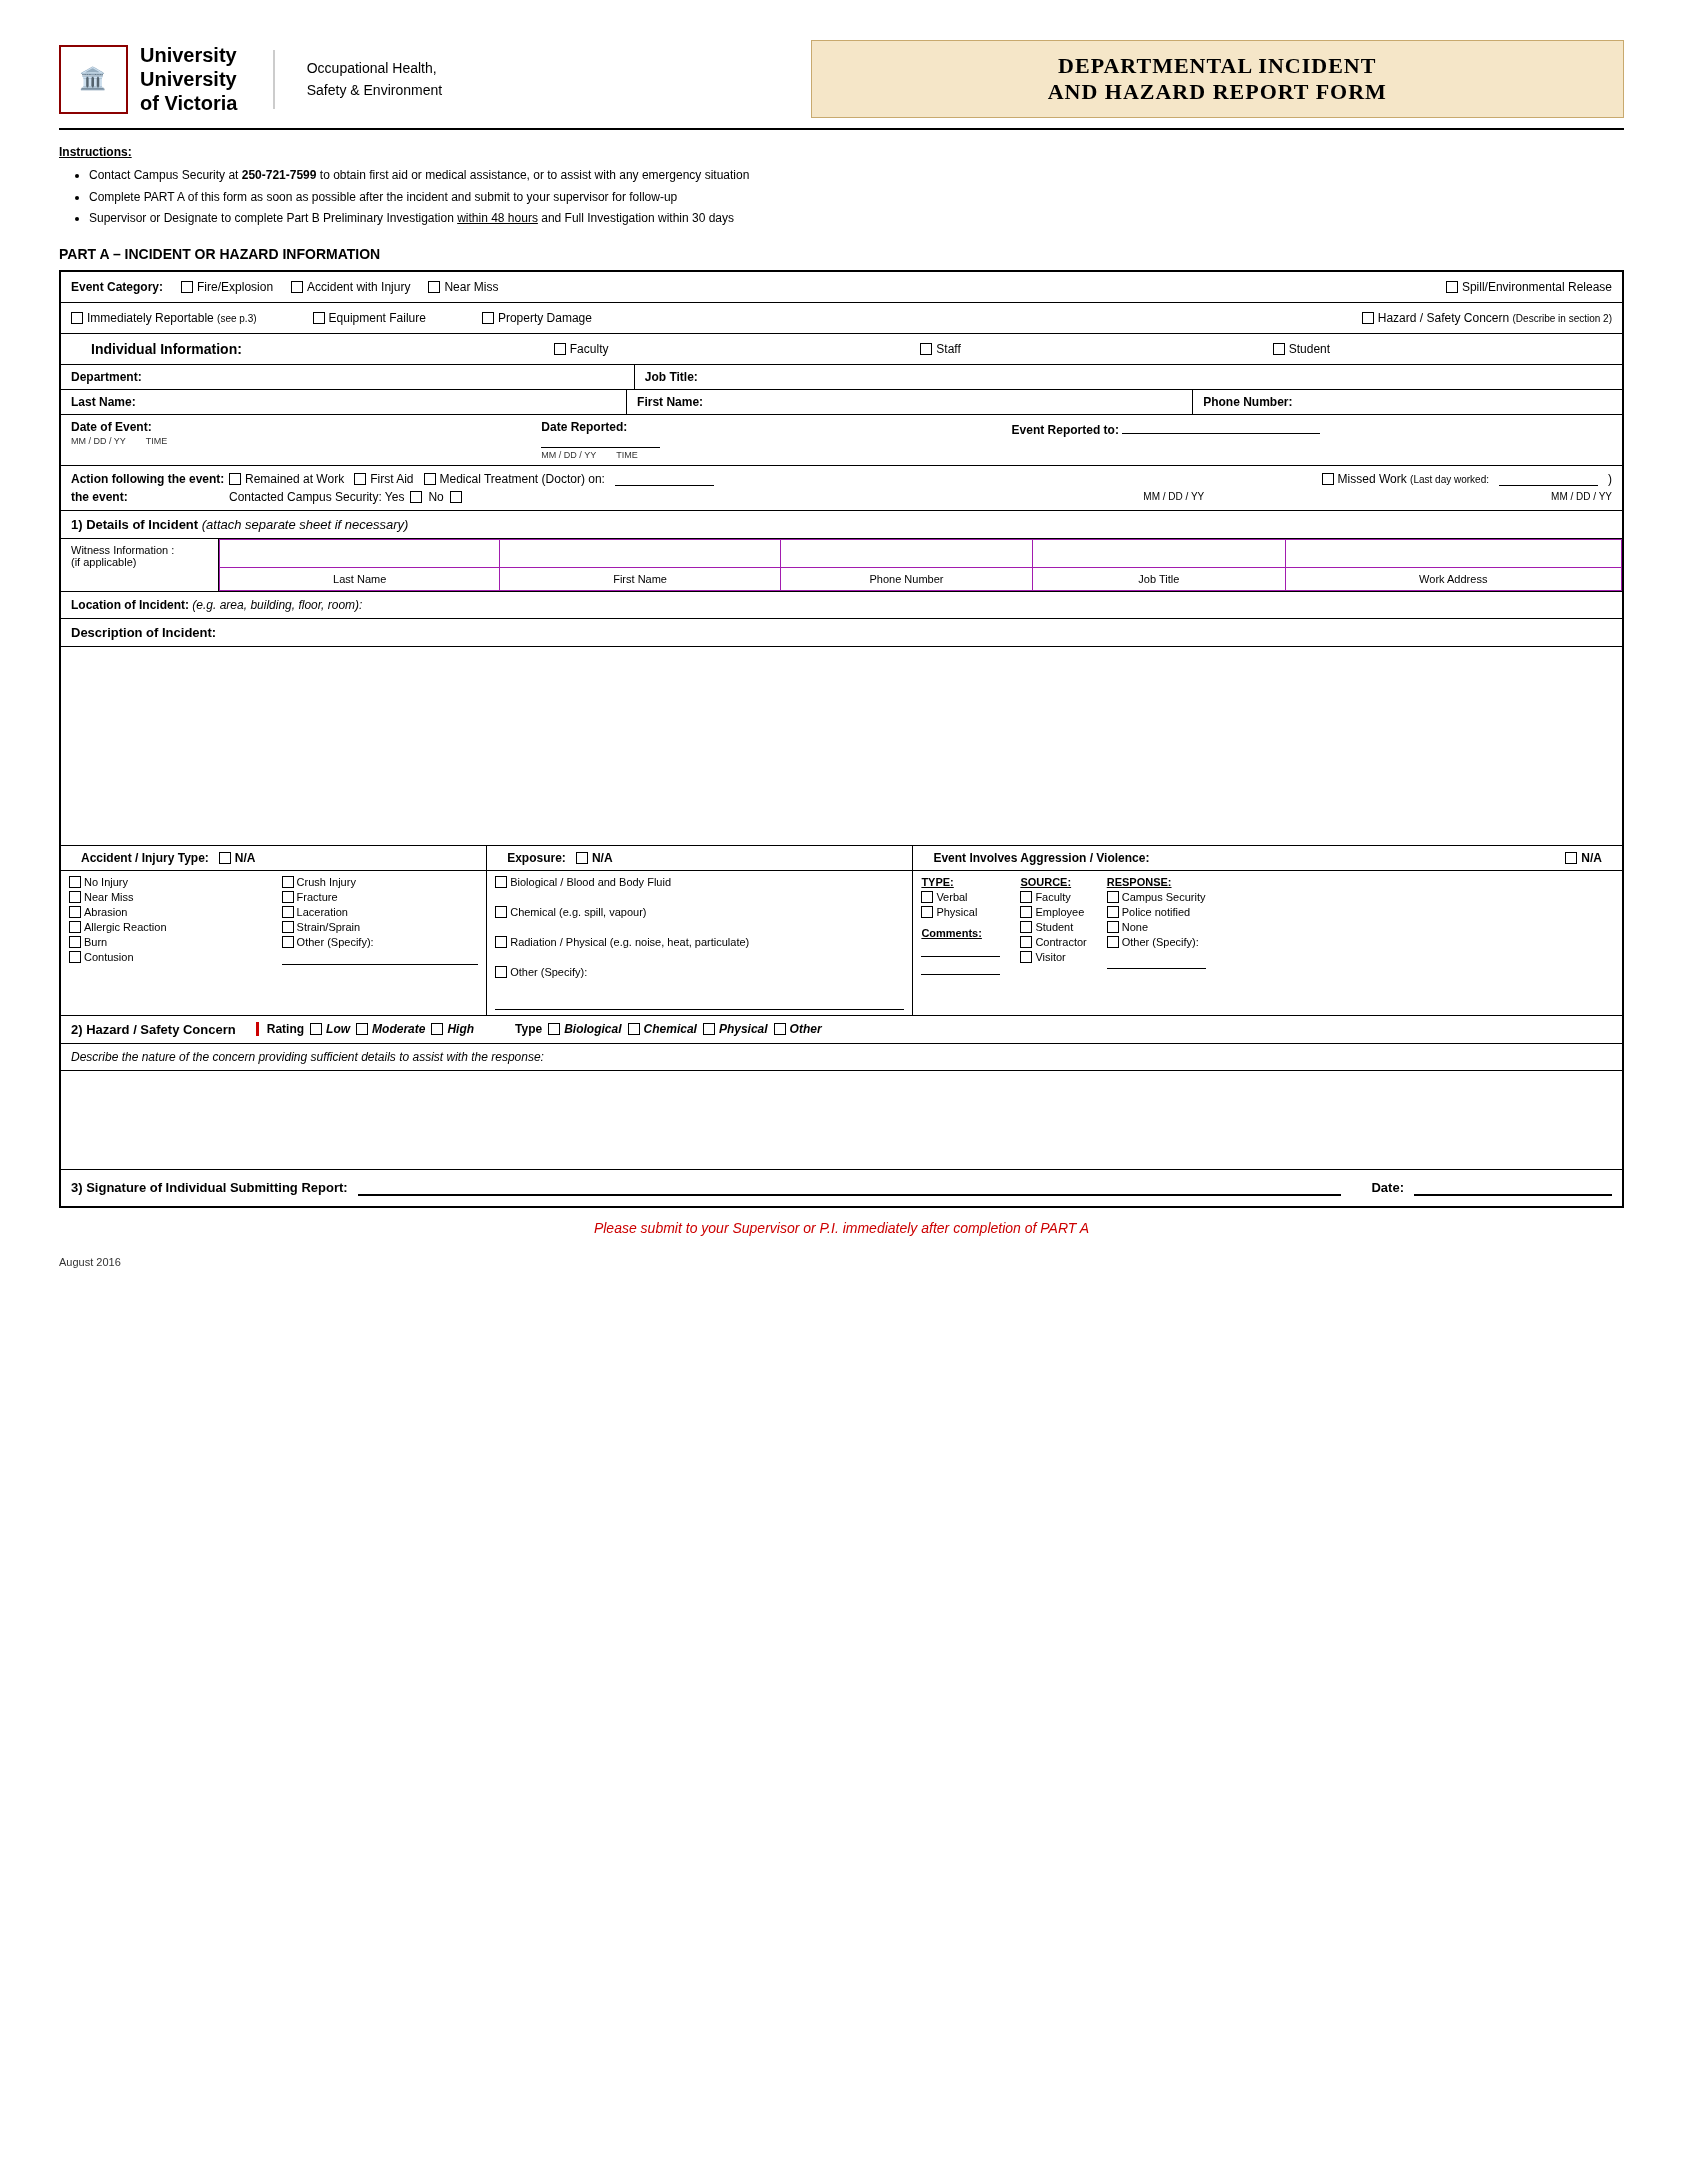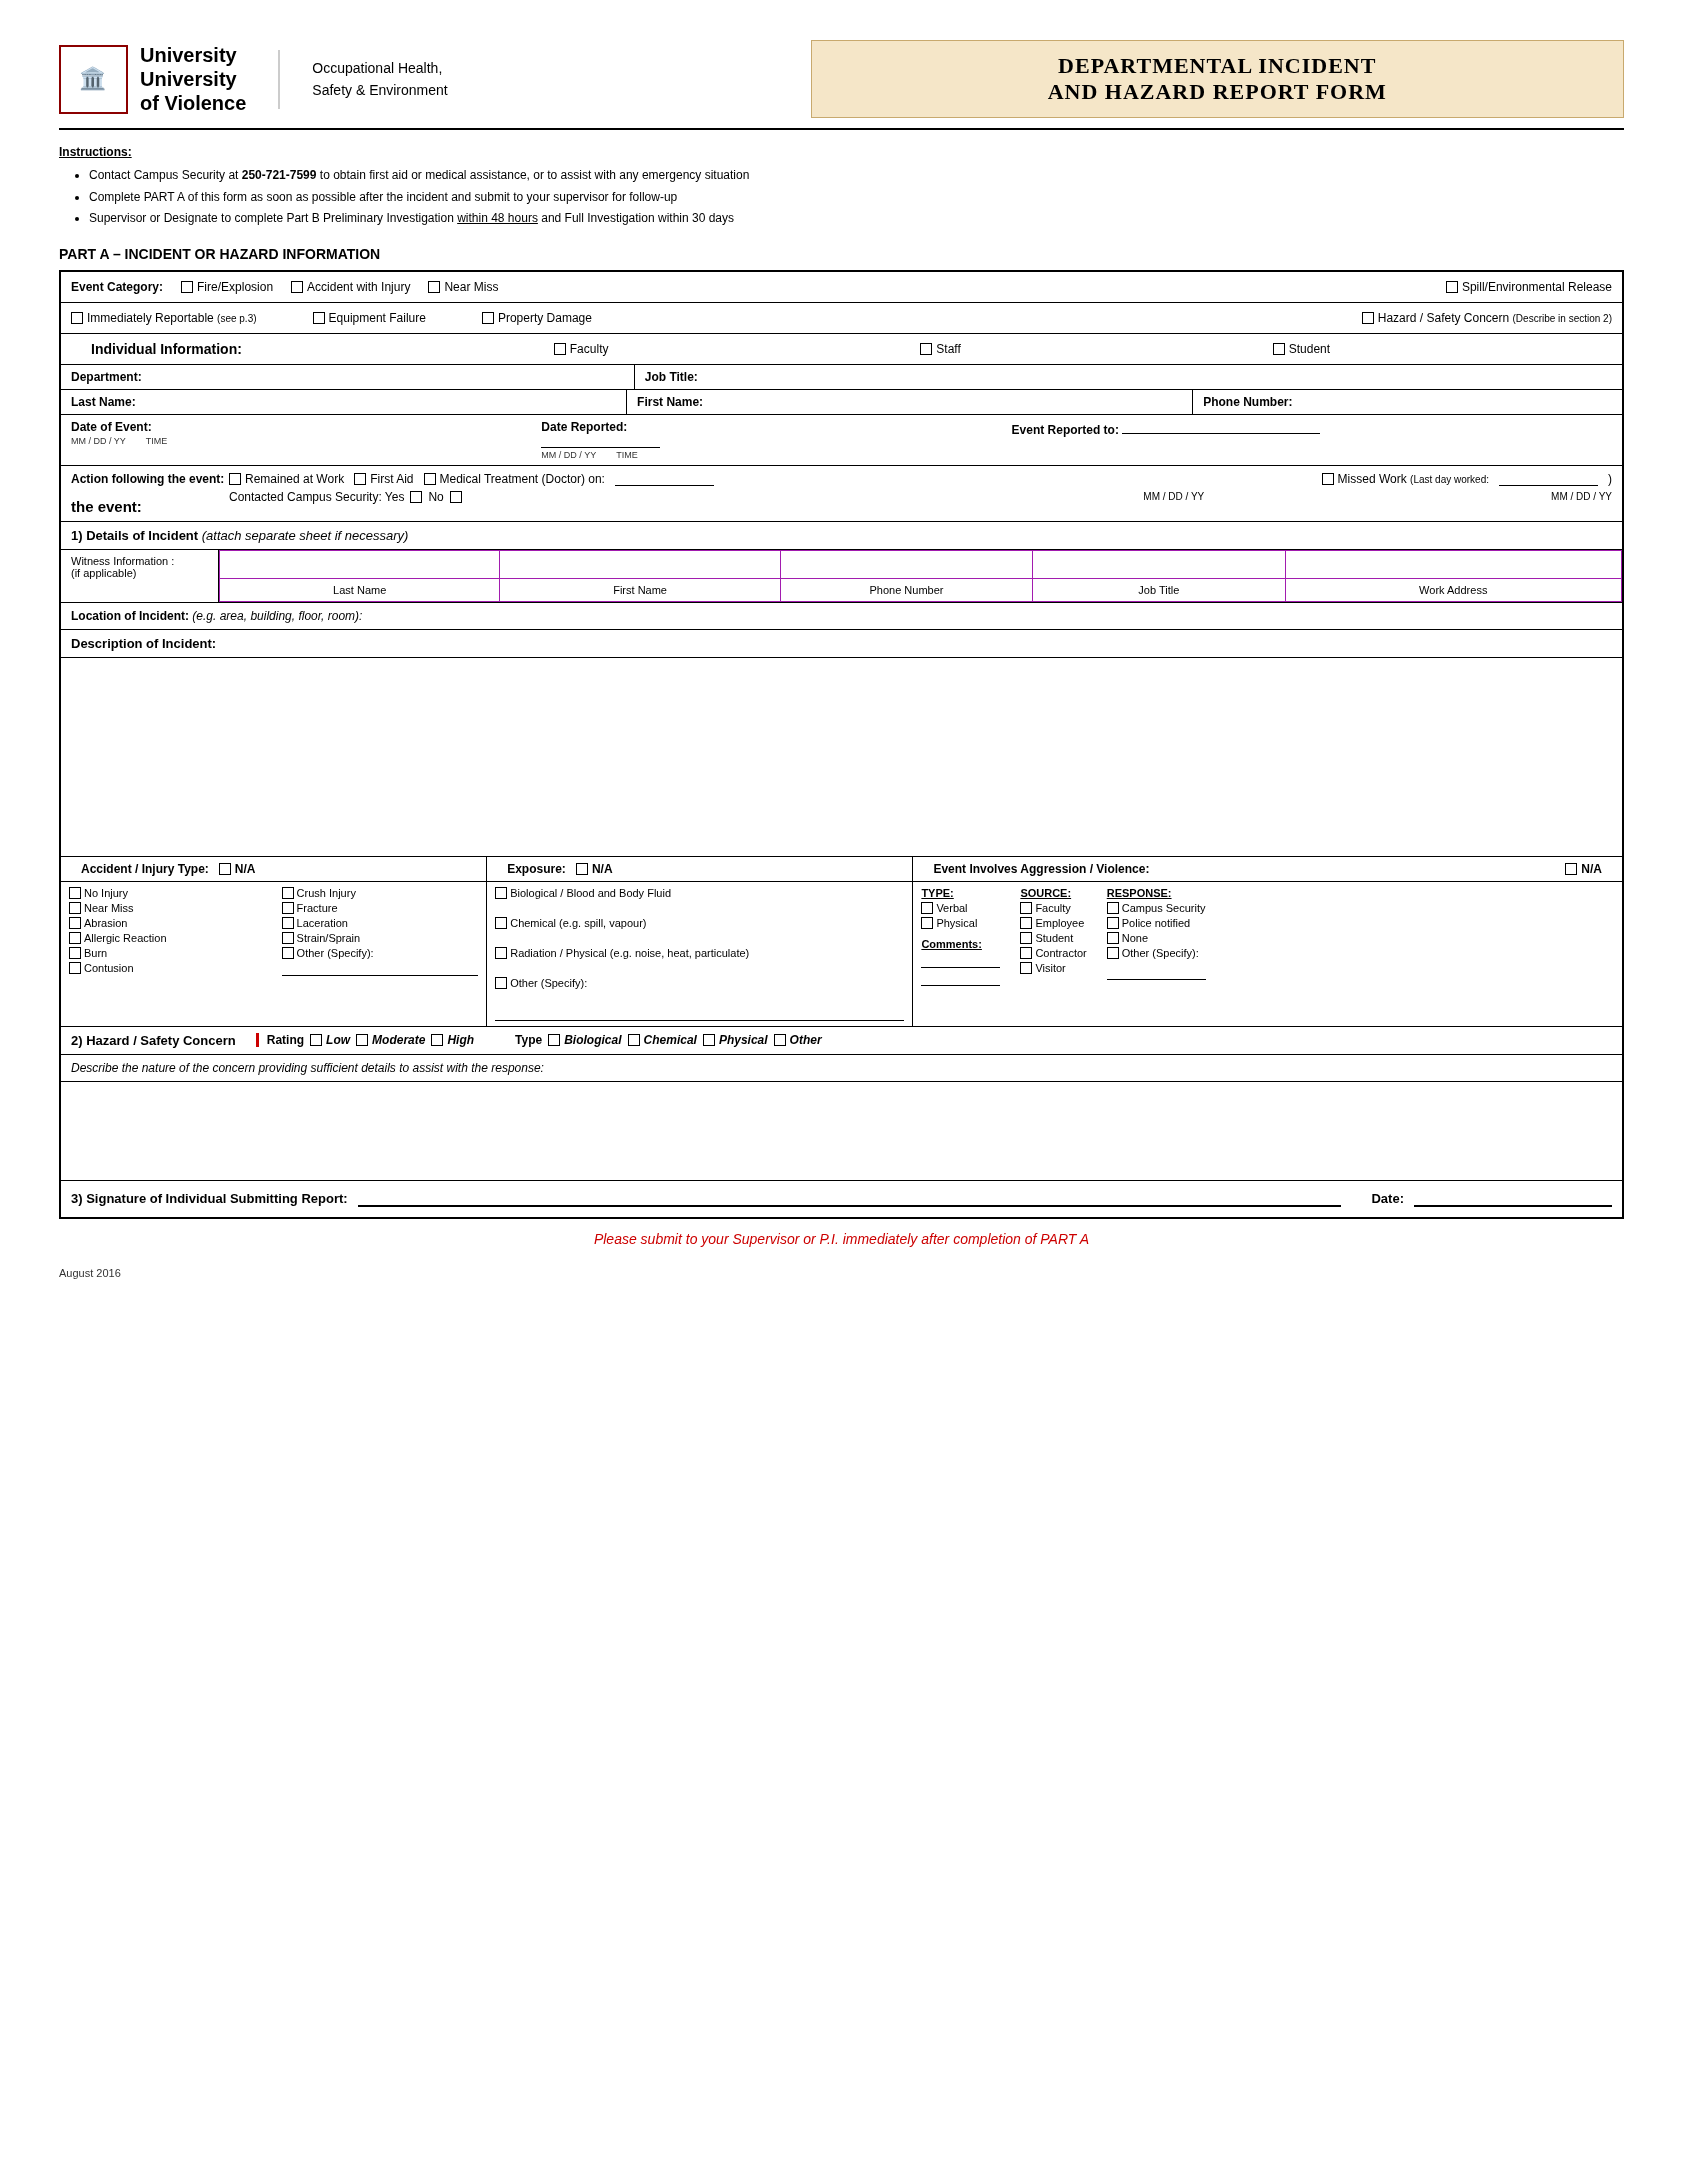--- a/index.html
+++ b/index.html
@@ -391,21 +391,21 @@
     <div class="logo-box">
       <span style="font-size:22px;">🏛️</span>
     </div>
     <div>
       <div style="display:flex;align-items:baseline;gap:4px;">
         <span style="font-size:20px;font-weight:bold;">University</span>
         <span style="font-size:20px;font-weight:bold;"></span>
       </div>
       <div style="font-size:20px;font-weight:bold;line-height:1.2;">
         <div>University</div>
-        <div>of Violence</div>
+        <div>of Victoria</div>
       </div>
     </div>
     <div class="divider-v"></div>
     <div class="ohs-text">
       <div>Occupational Health,</div>
       <div>Safety &amp; Environment</div>
     </div>
   </div>
   <div class="form-title-box">
     <h1>
@@ -537,21 +537,21 @@
     <div style="flex:2;">
       <span class="cell-label">Event Reported to:</span>
       <span class="underline-field" style="min-width:198px;"></span>
     </div>
   </div>
 
   <div class="action-row">
     <div style="display:flex;gap:0;">
       <div style="font-weight:bold;min-width:158px;font-size:12px;">
         <div>Action following the event:</div>
-        <div style="font-size:15px;margin-top:12px;">the event:</div>
+        <div style="font-size:12px;margin-top:4px;">the event:</div>
       </div>
       <div style="flex:1;">
         <div class="action-top">
           <span class="cb-item">
             <span class="checkbox"></span>
             <span>Remained at Work</span>
           </span>
           <span class="cb-item">
             <span class="checkbox"></span>
             <span>First Aid</span>

